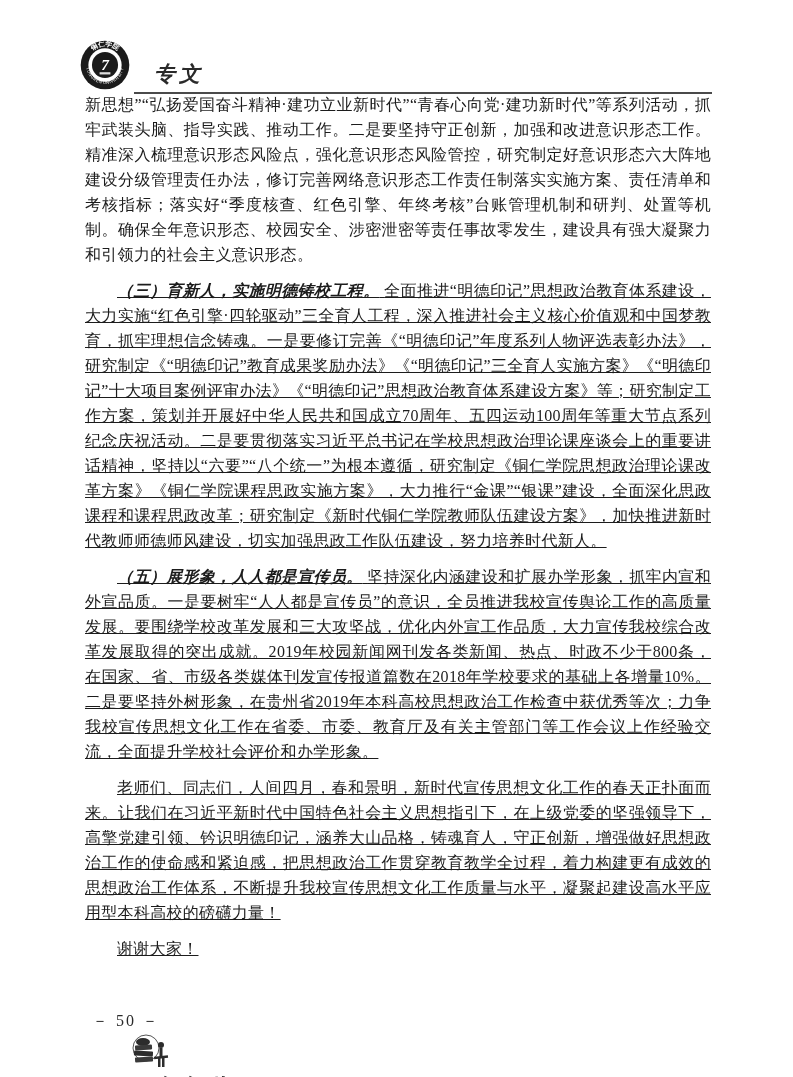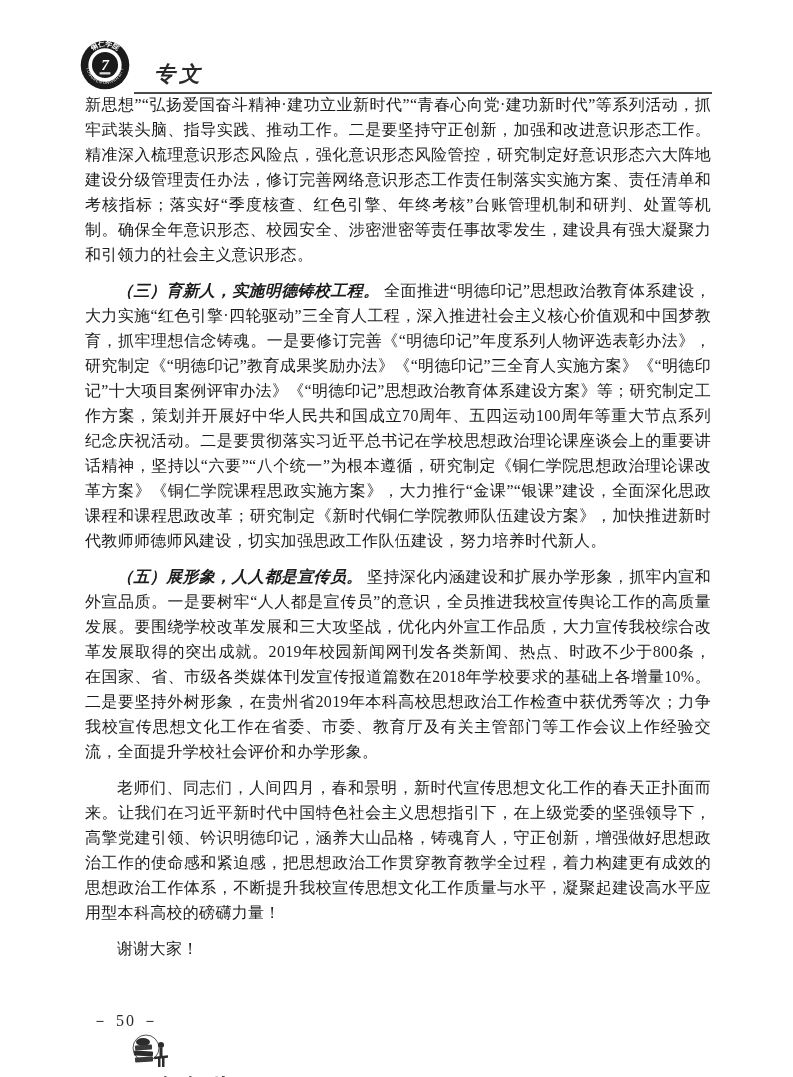--- a/index.html
+++ b/index.html
@@ -58,21 +58,21 @@
     left: 85px;
     width: 626px;
     text-align: justify;
   }
   .para {
     margin: 0 0 11px 0;
     font-size: 16px;
     line-height: 25px;
     letter-spacing: 0.3px;
   }
-  .para.indent { text-indent: 2em; }
+  .para.indent { text-indent: 2em; text-decoration: underline; }
   .kai {
     font-style: italic;
     font-weight: 600;
   }
   
   .footer {
     position: absolute;
     left: 92px;
     top: 1011px;
     display: flex;

